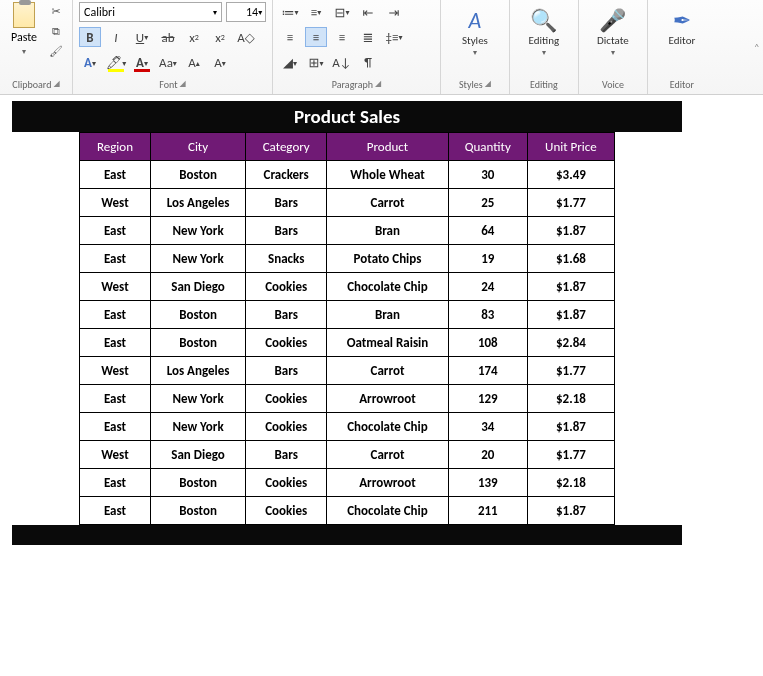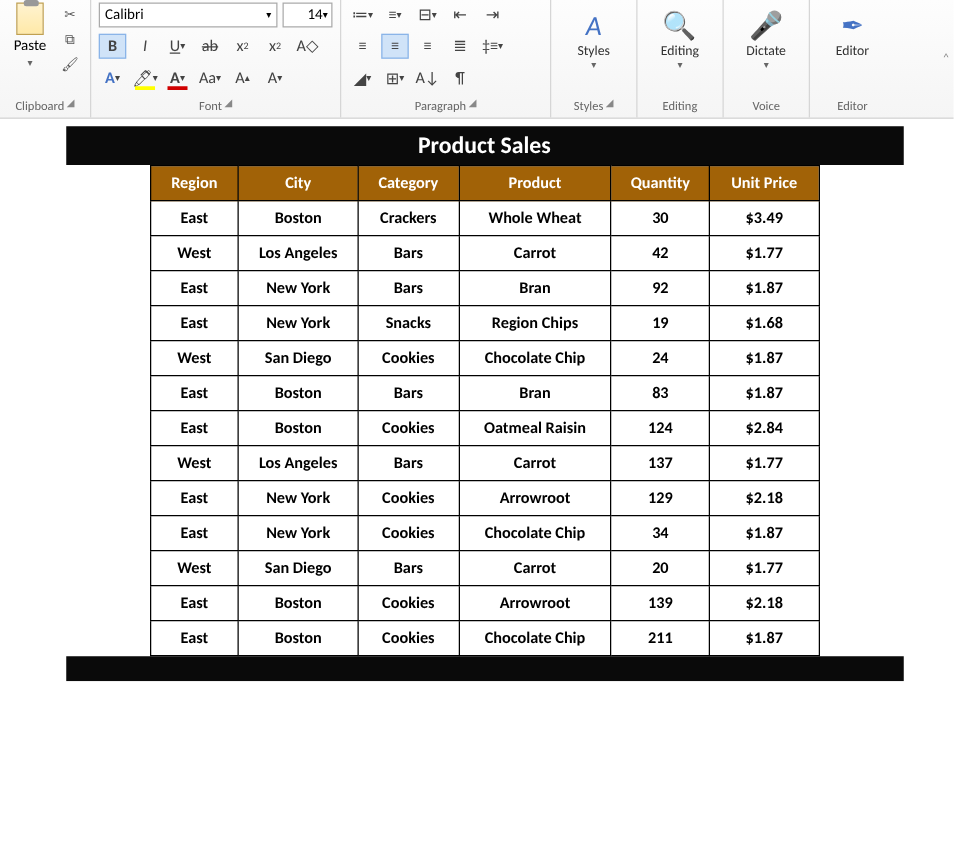--- a/index.html
+++ b/index.html
@@ -35,25 +35,25 @@
 .color-a{position:relative;}
 .color-a .bar{position:absolute;bottom:1px;left:3px;right:3px;height:3px;}
 
 .paragrp{width:200px;}
 
 .biggrp{width:56px;display:flex;flex-direction:column;align-items:center;padding-top:4px;}
 .big-ico{width:28px;height:28px;display:flex;align-items:center;justify-content:center;font-size:22px;color:#4472c4;}
 .big-lbl{font-size:11px;color:#333;}
 .chev{width:56px;display:flex;align-items:center;justify-content:flex-end;padding:0 4px 2px 0;font-size:9px;color:#888;}
 
-.page-area{display:flex;justify-content:center;padding:6px 0 0 12px;}
+.page-area{display:flex;justify-content:flex-start;padding:6px 0 0 12px;}
 .page{width:670px;background:#fff;}
 .title-bar{background:#0a0a0a;color:#fff;text-align:center;font-weight:bold;font-size:19px;padding:4px 0;}
 .tbl{width:536px;margin:0 auto;border-collapse:collapse;}
-.tbl th{background:#a16207;color:#fff;font-weight:bold;font-size:13px;padding:6px 4px;border:1px solid #000;}
+.tbl th{background:#701a75;color:#fff;font-weight:normal;font-size:13px;padding:6px 4px;border:1px solid #000;}
 .tbl td{border:1px solid #000;text-align:center;font-weight:bold;font-size:13px;padding:6px 4px;}
 .tbl td:nth-child(1){width:70px;}
 .tbl td:nth-child(2){width:94px;}
 .tbl td:nth-child(3){width:80px;}
 .tbl td:nth-child(4){width:120px;}
 .tbl td:nth-child(5){width:78px;}
 .tbl td:nth-child(6){width:86px;}
 .footer-bar{height:20px;background:#0a0a0a;margin-top:0;}
 </style>
 </head>
@@ -230,36 +230,36 @@
             <td>Crackers</td>
             <td>Whole Wheat</td>
             <td>30</td>
             <td>$3.49</td>
           </tr>
           <tr>
             <td>West</td>
             <td>Los Angeles</td>
             <td>Bars</td>
             <td>Carrot</td>
-            <td>42</td>
+            <td>25</td>
             <td>$1.77</td>
           </tr>
           <tr>
             <td>East</td>
             <td>New York</td>
             <td>Bars</td>
             <td>Bran</td>
-            <td>92</td>
+            <td>64</td>
             <td>$1.87</td>
           </tr>
           <tr>
             <td>East</td>
             <td>New York</td>
             <td>Snacks</td>
-            <td>Region Chips</td>
+            <td>Potato Chips</td>
             <td>19</td>
             <td>$1.68</td>
           </tr>
           <tr>
             <td>West</td>
             <td>San Diego</td>
             <td>Cookies</td>
             <td>Chocolate Chip</td>
             <td>24</td>
             <td>$1.87</td>
@@ -270,29 +270,29 @@
             <td>Bars</td>
             <td>Bran</td>
             <td>83</td>
             <td>$1.87</td>
           </tr>
           <tr>
             <td>East</td>
             <td>Boston</td>
             <td>Cookies</td>
             <td>Oatmeal Raisin</td>
-            <td>124</td>
+            <td>108</td>
             <td>$2.84</td>
           </tr>
           <tr>
             <td>West</td>
             <td>Los Angeles</td>
             <td>Bars</td>
             <td>Carrot</td>
-            <td>137</td>
+            <td>174</td>
             <td>$1.77</td>
           </tr>
           <tr>
             <td>East</td>
             <td>New York</td>
             <td>Cookies</td>
             <td>Arrowroot</td>
             <td>129</td>
             <td>$2.18</td>
           </tr>

